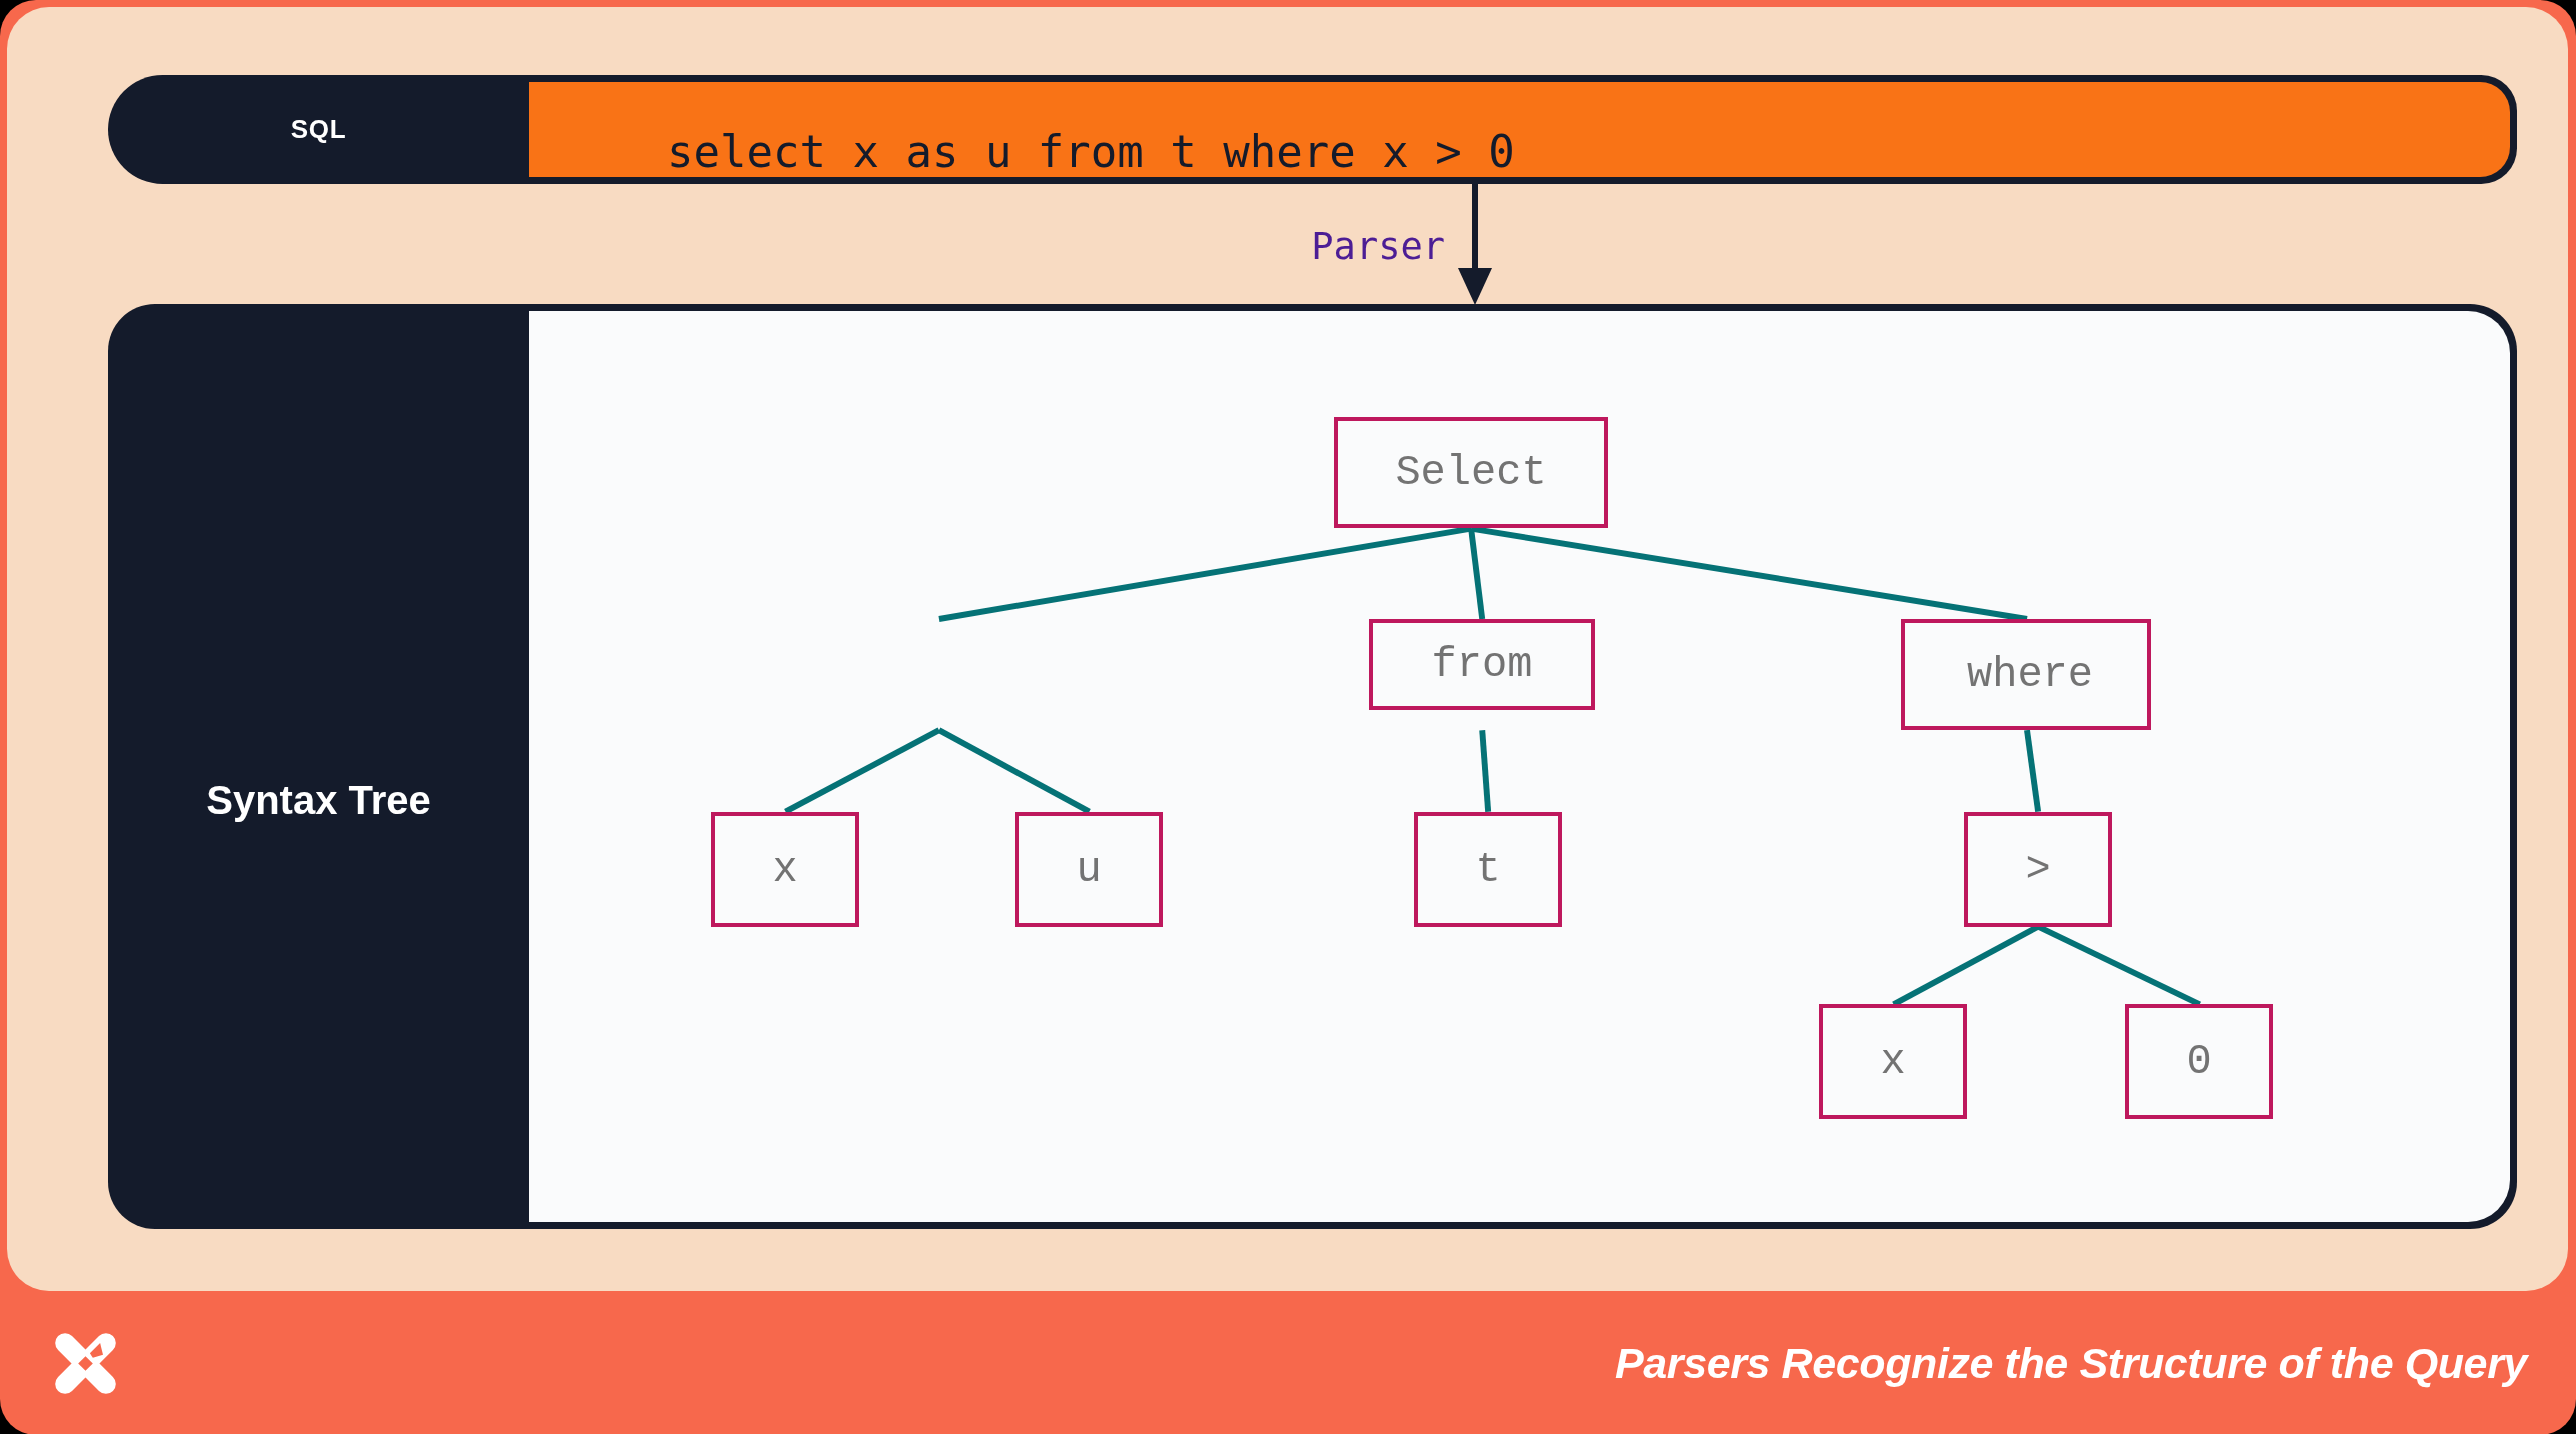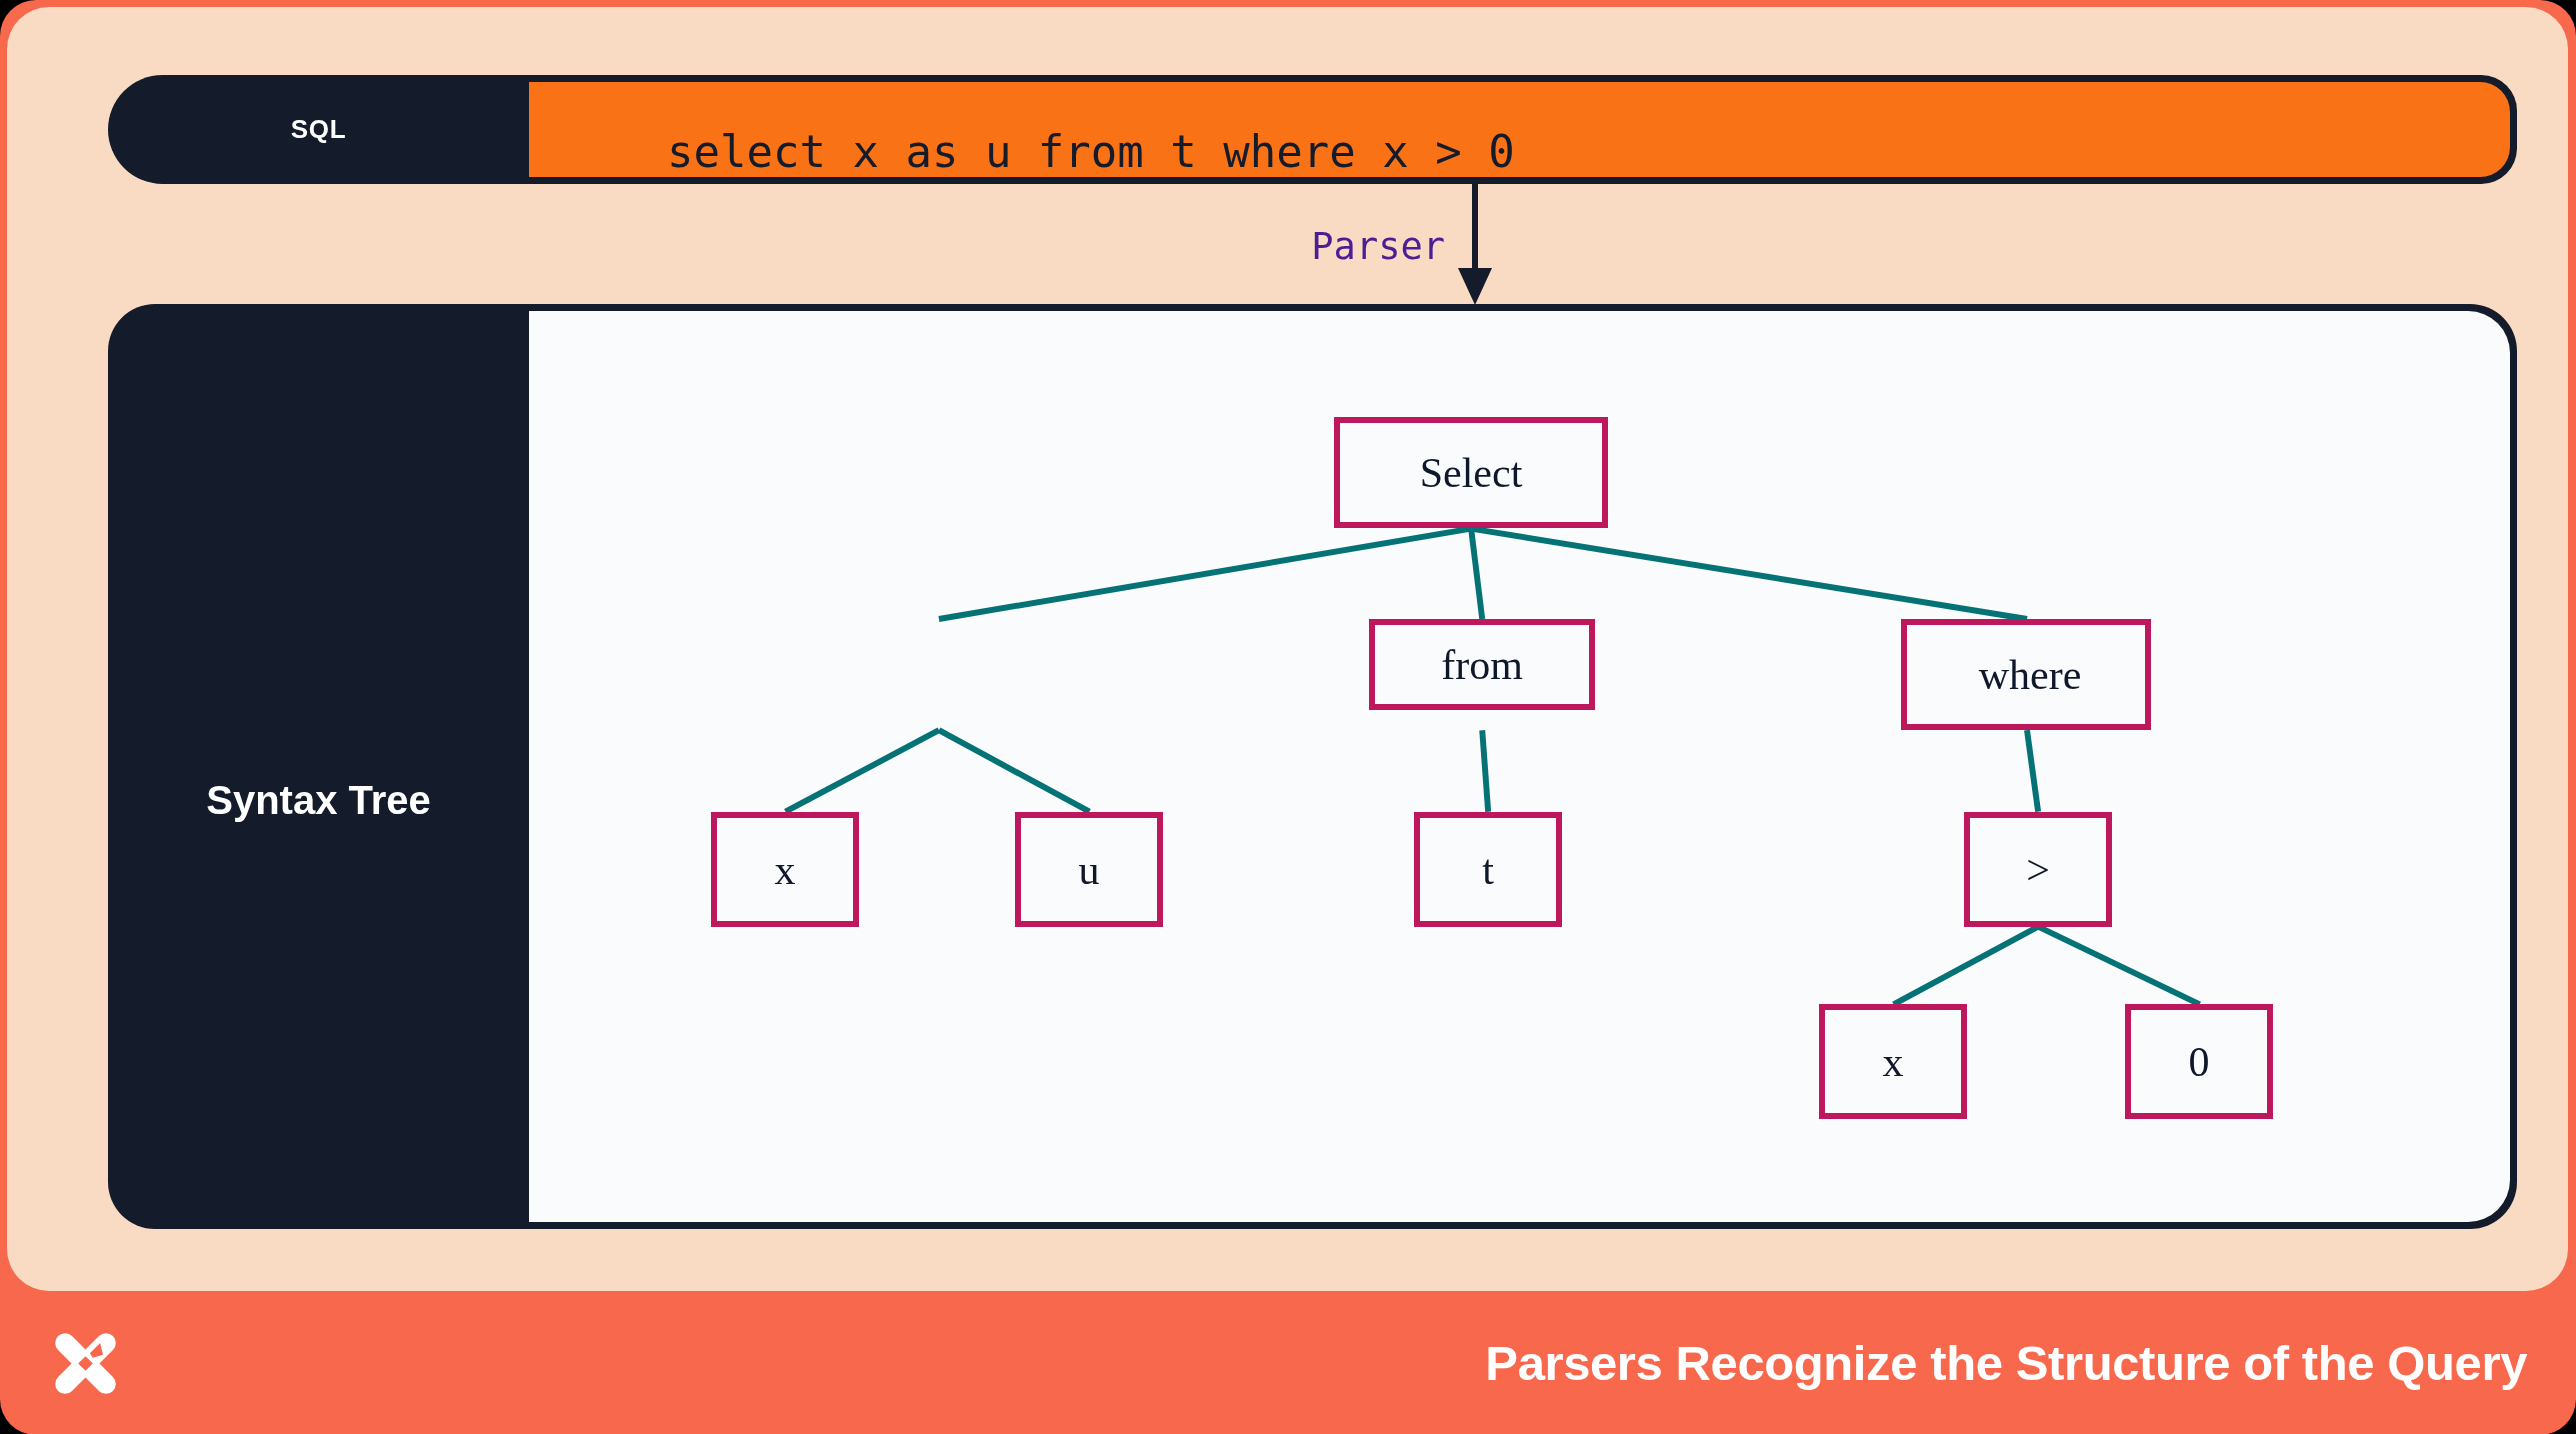--- a/index.html
+++ b/index.html
@@ -84,25 +84,25 @@
   }
   .st-label{
     position:absolute;left:0;top:0;width:421px;height:100%;
     display:flex;align-items:center;justify-content:center;
     color:#fff;font-size:40px;font-weight:bold;margin-top:34px;
   }
   .edges{position:absolute;left:0;top:0;width:2409px;height:925px;}
   .node{
     position:absolute;
     background:#fafbfc;
-    border:6px solid #be185d;
+    border:4px solid #be185d;
     box-sizing:border-box;
     display:flex;align-items:center;justify-content:center;
-    font-family:Liberation Serif, serif;
-    font-size:42px;color:#0f172a;
+    font-family:Liberation Mono, monospace;
+    font-size:42px;color:#737373;
   }
   .n-select{left:1226px;top:113px;width:274px;height:111px;}
   .n-as{left:744px;top:315px;width:174px;height:111px;}
   .n-from{left:1261px;top:315px;width:226px;height:91px;}
   .n-where{left:1793px;top:315px;width:250px;height:111px;padding-left:8px;}
   .n-x1{left:603px;top:508px;width:148px;height:115px;}
   .n-u{left:907px;top:508px;width:148px;height:115px;}
   .n-t{left:1306px;top:508px;width:148px;height:115px;}
   .n-gt{left:1856px;top:508px;width:148px;height:115px;}
   .n-x2{left:1711px;top:700px;width:148px;height:115px;}
@@ -110,21 +110,21 @@
 
   
   .footer{
     position:absolute;
     left:0;top:1291px;width:2576px;height:144px;
     display:flex;align-items:center;justify-content:space-between;
     padding:0 49px;box-sizing:border-box;
   }
   .footer-logo{width:73px;height:73px;}
   .footer-title{
-    color:#fff;font-size:49px;font-weight:bold;letter-spacing:-0.4px;
+    color:#fff;font-size:43px;font-weight:bold;letter-spacing:-0.4px;font-style:italic;
   }
 </style>
 </head>
 <body>
 
 <div class="stage">
   <div class="canvas">
     <div class="panel"></div>
 
     <div class="sql-pill">

